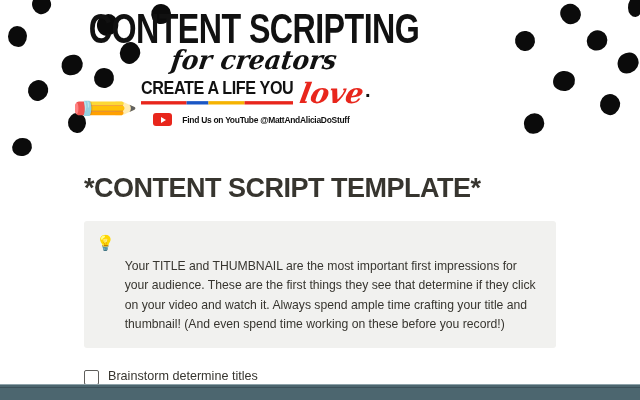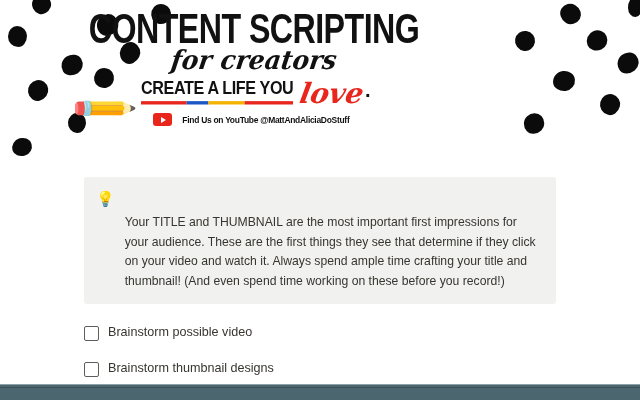--- a/index.html
+++ b/index.html
@@ -285,29 +285,30 @@
         <span class="yt-badge">
             <i class="play"></i>
           </span>
         <span class="yt-text">Find Us on YouTube @MattAndAliciaDoStuff</span>
       </div>
     </div>
   </div>
 
   <div class="body-area">
 
+    <h1 class="page-title">*CONTENT SCRIPT TEMPLATE*</h1>
 
     <div class="callout">
       <span class="callout-icon">💡</span>
       <div class="callout-text">Your TITLE and THUMBNAIL are the most important first impressions for your audience. These are the first things they see that determine if they click on your video and watch it. Always spend ample time crafting your title and thumbnail! (And even spend time working on these before you record!)</div>
     </div>
 
     <div class="todo-item first">
       <span class="checkbox"></span>
-      <span class="todo-label">Brainstorm possible video</span>
+      <span class="todo-label">Brainstorm determine titles</span>
     </div>
 
     <div class="todo-item">
       <span class="checkbox"></span>
       <span class="todo-label">Brainstorm thumbnail designs</span>
     </div>
 
   </div>
 
   <div class="bottom-bar">

